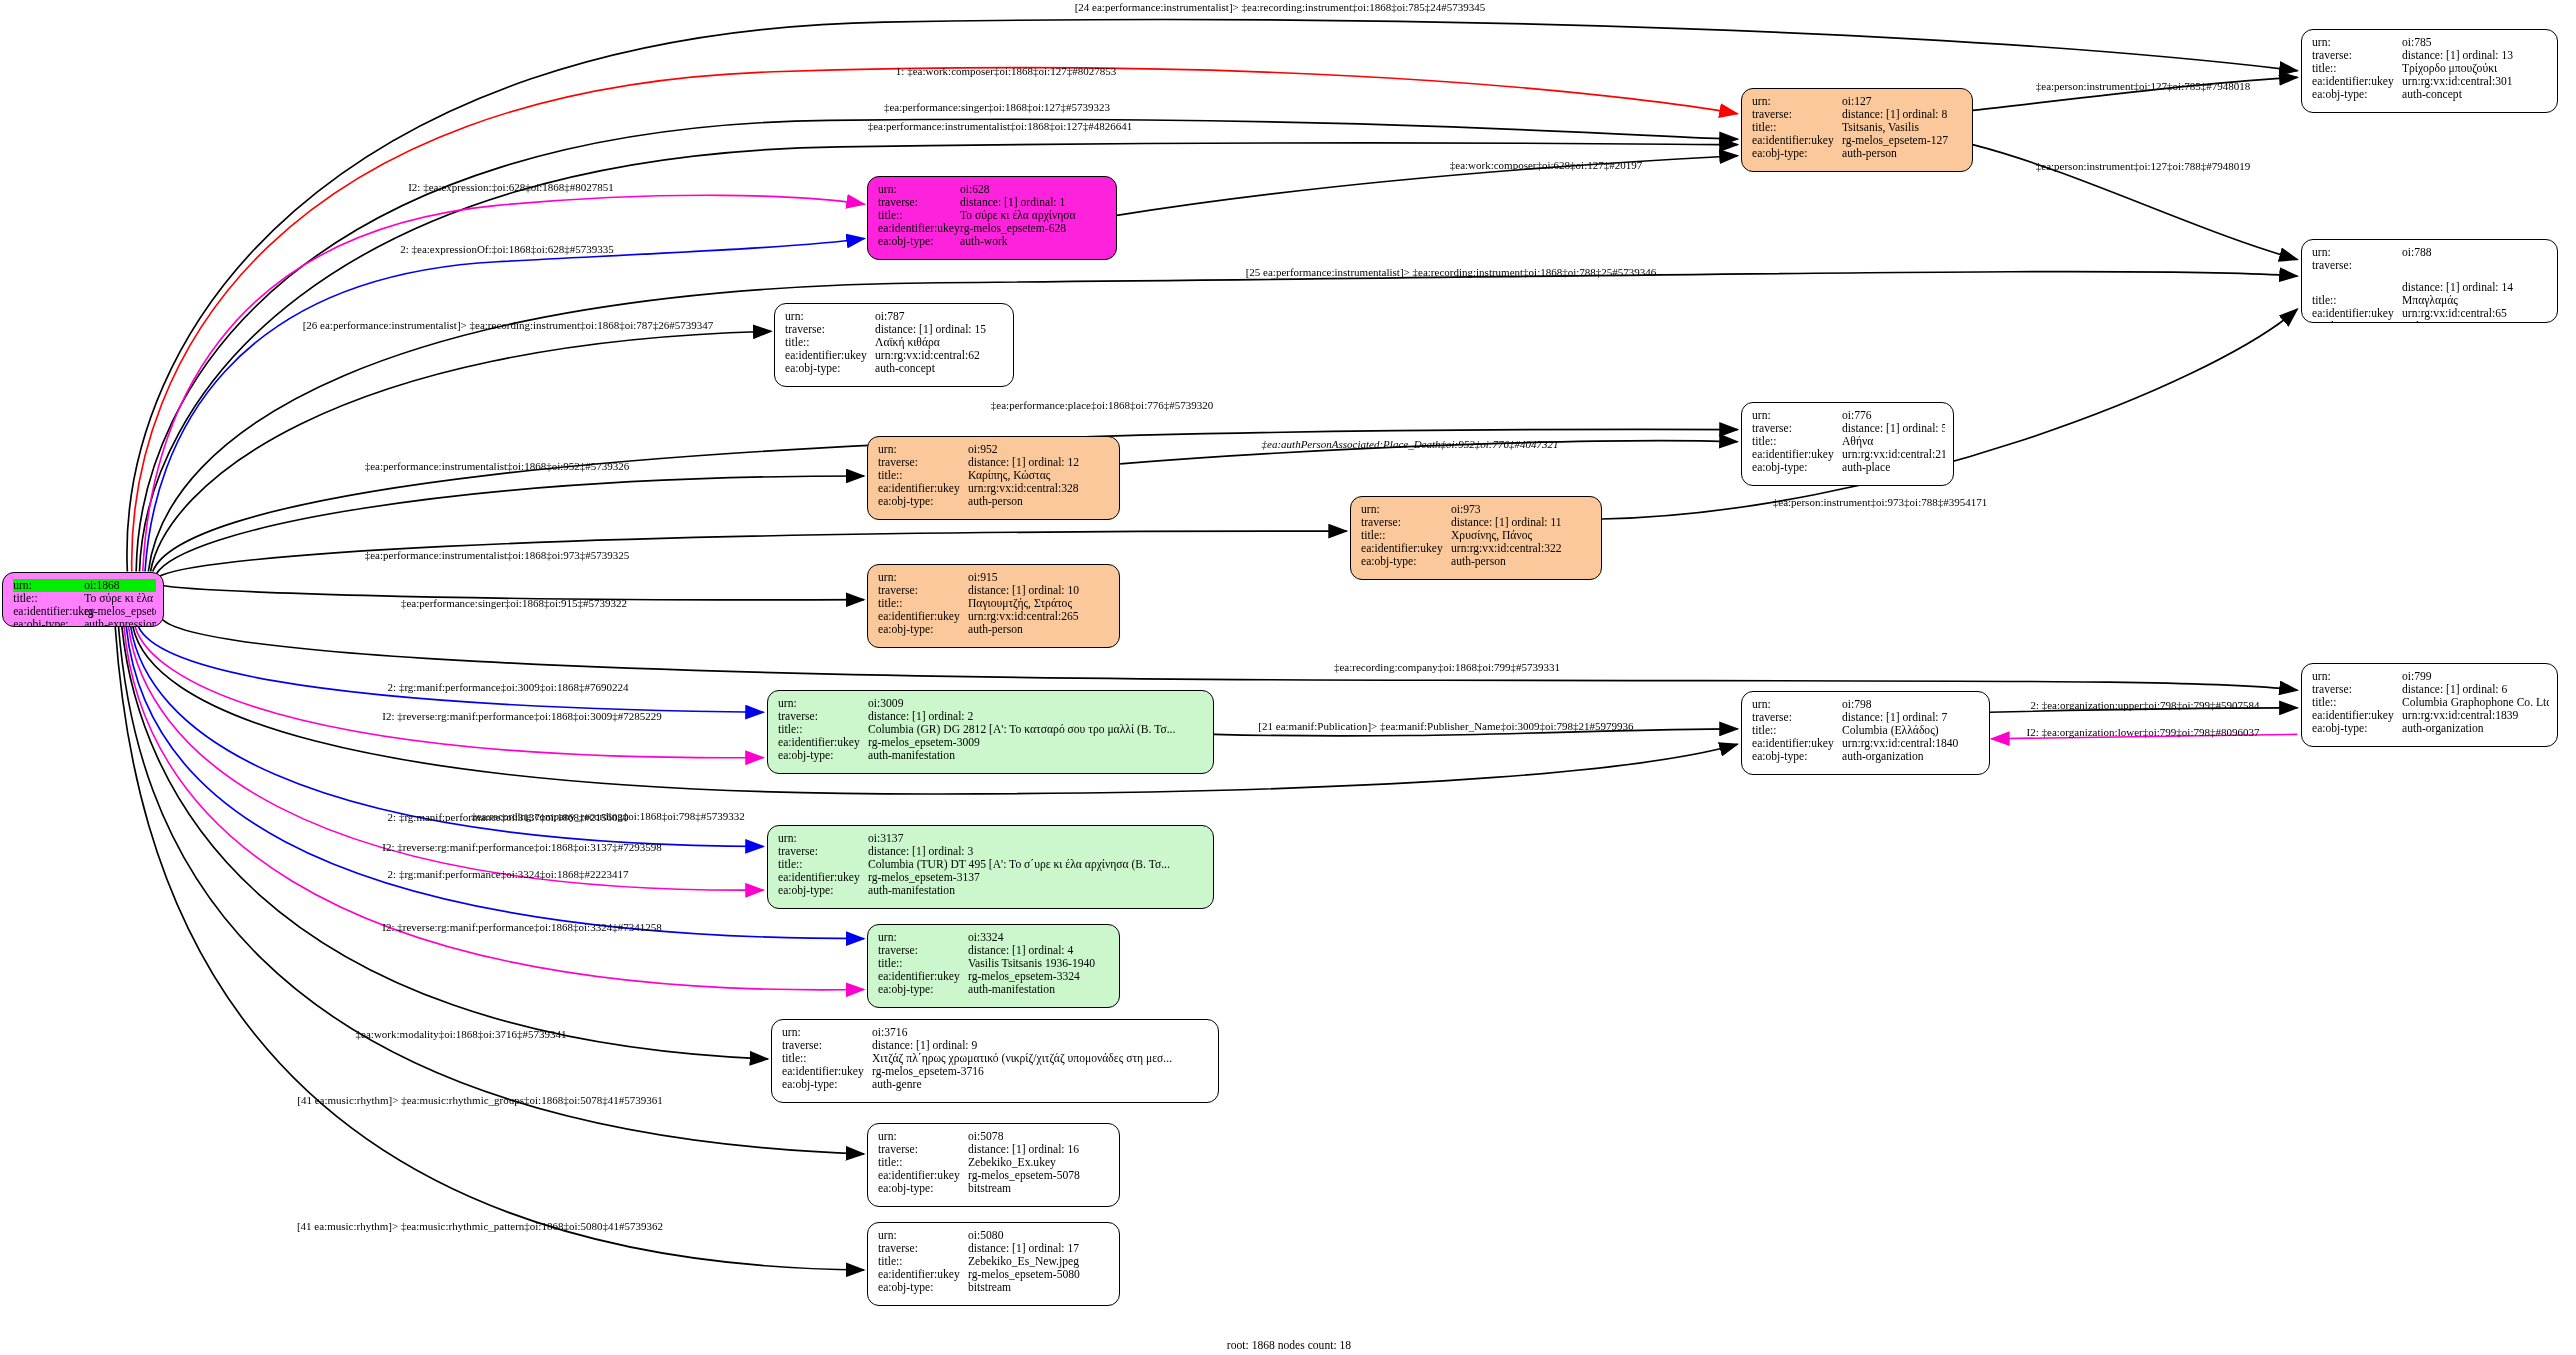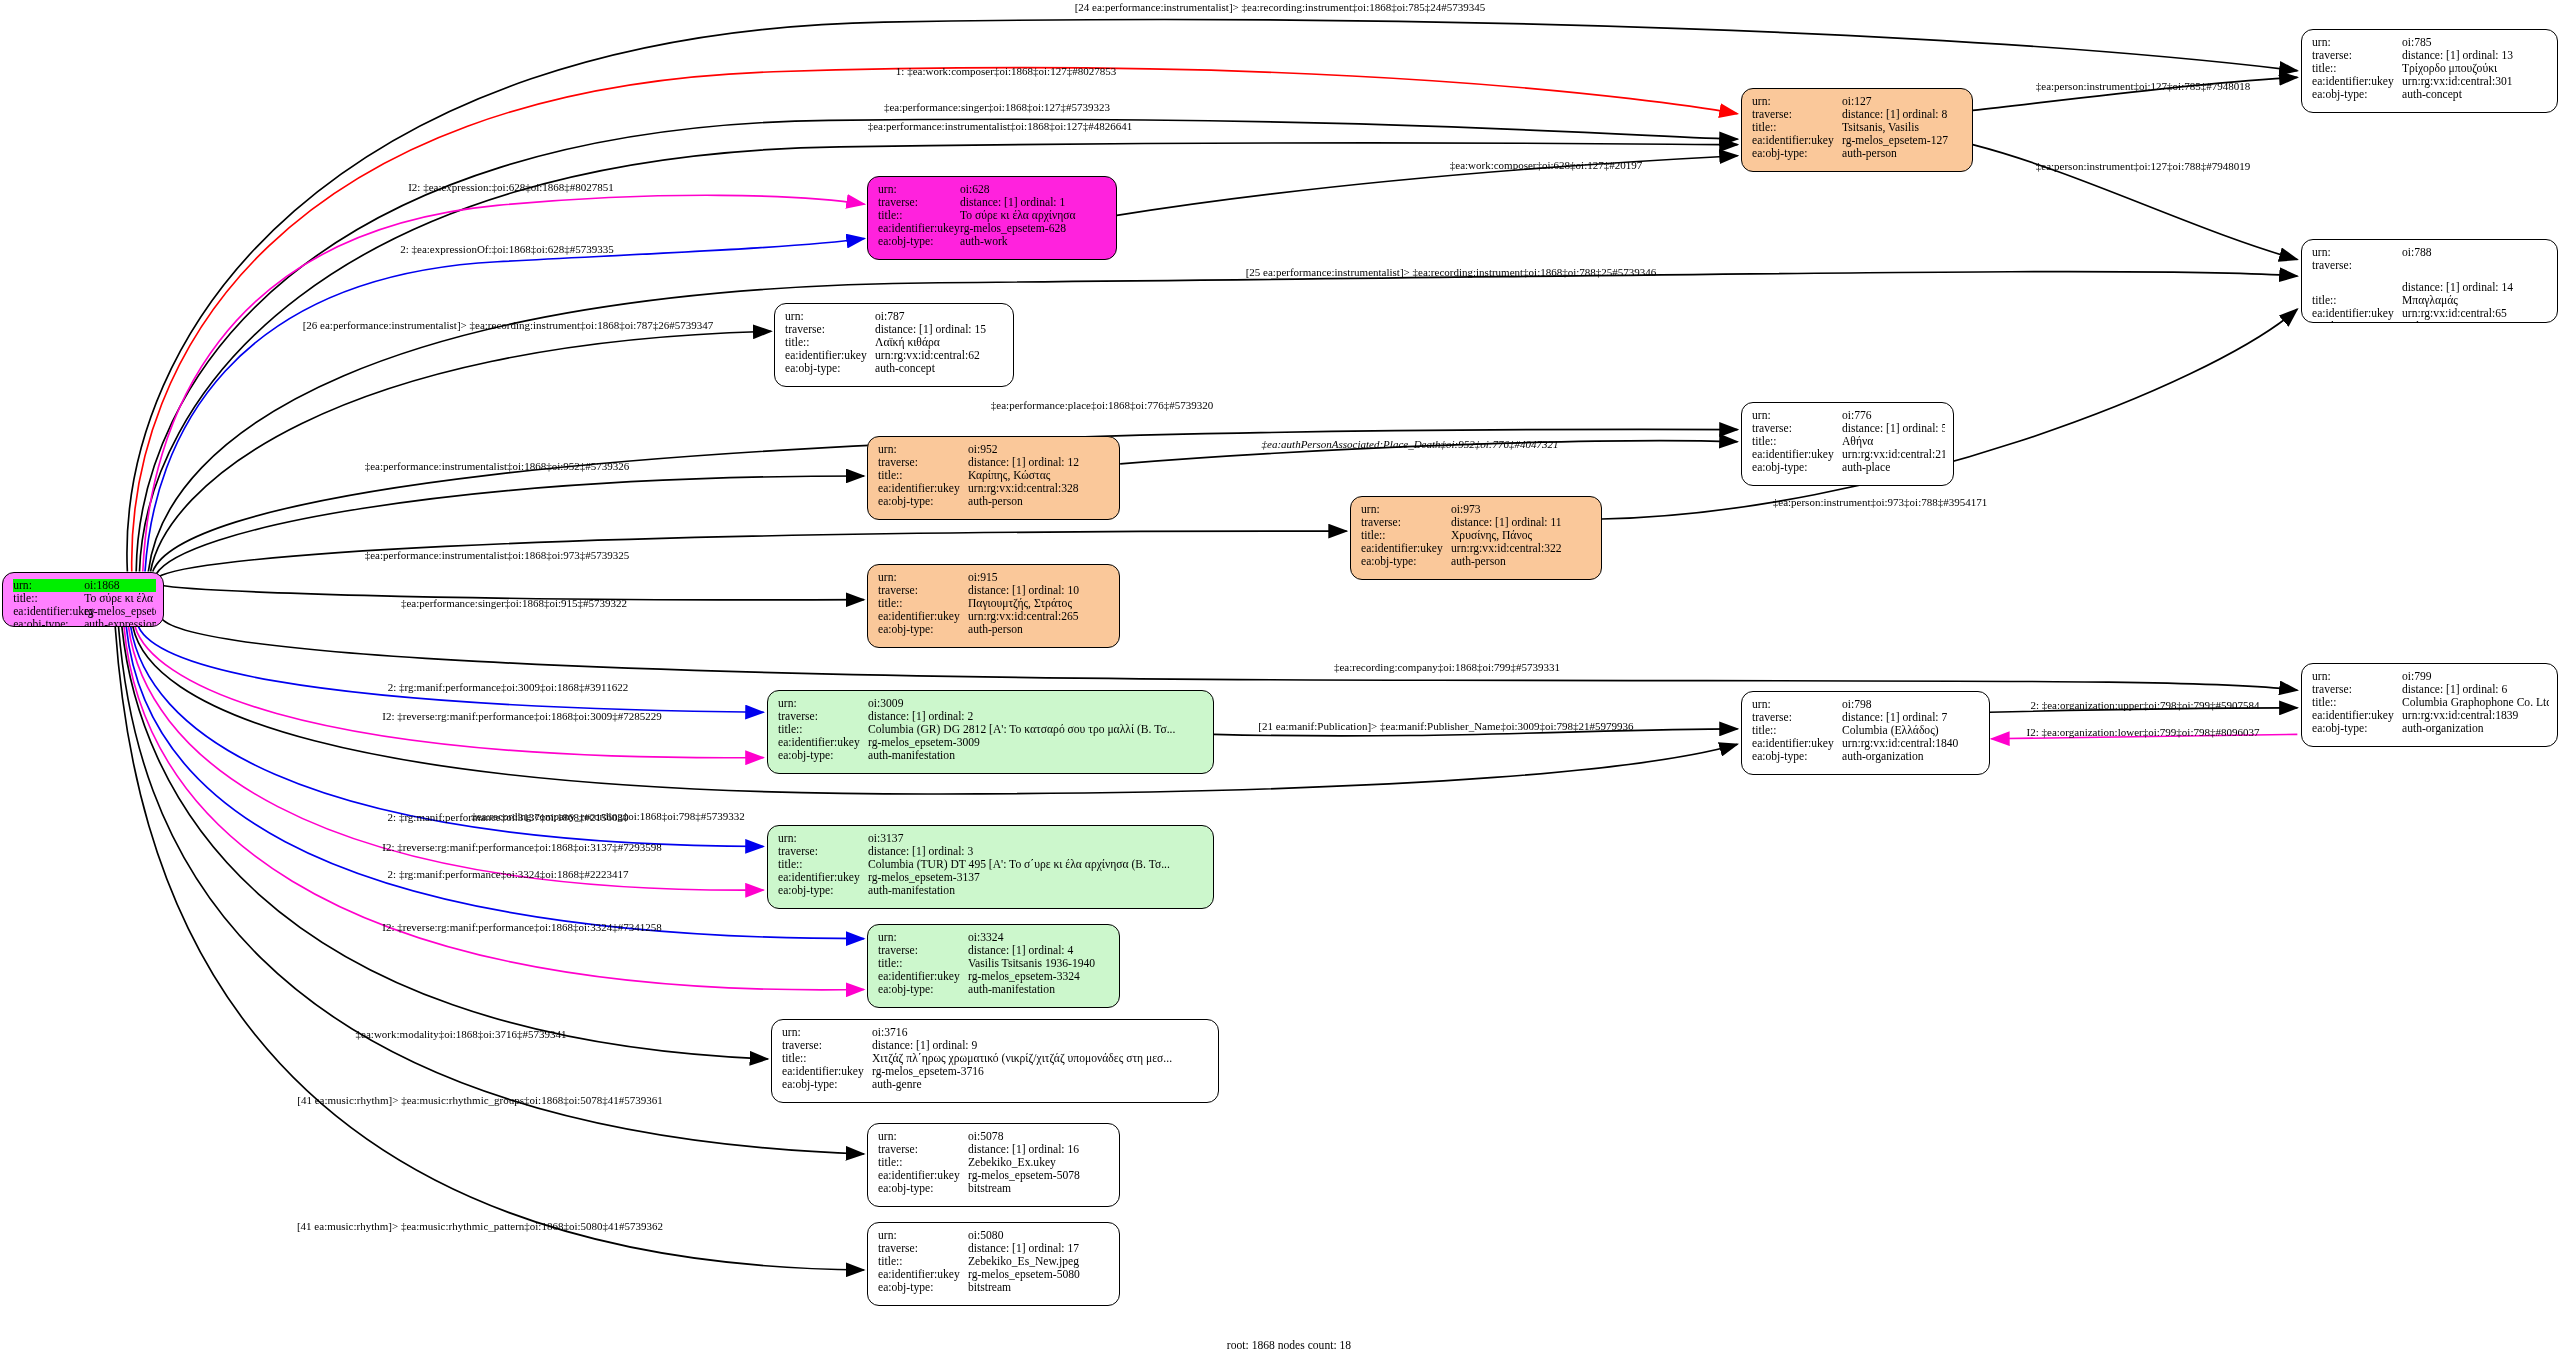--- a/index.html
+++ b/index.html
@@ -522,21 +522,21 @@
       <div class="elabel" style="left: 507px; top: 249px; color: rgb(0, 0, 0);">2: ‡ea:expressionOf:‡oi:1868‡oi:628‡#5739335</div>
       <div class="elabel" style="left: 1451px; top: 272px; color: rgb(0, 0, 0);">[25 ea:performance:instrumentalist]&gt; ‡ea:recording:instrument‡oi:1868‡oi:788‡25#5739346</div>
       <div class="elabel" style="left: 508px; top: 305px; color: rgb(0, 0, 0); margin-top: 20px;">[26 ea:performance:instrumentalist]&gt; ‡ea:recording:instrument‡oi:1868‡oi:787‡26#5739347</div>
       <div class="elabel" style="left: 1102px; top: 405px; color: rgb(0, 0, 0);">‡ea:performance:place‡oi:1868‡oi:776‡#5739320</div>
       <div class="elabel" style="left: 497px; top: 466px; color: rgb(0, 0, 0);">‡ea:performance:instrumentalist‡oi:1868‡oi:952‡#5739326</div>
       <div class="elabel" style="left: 1410px; top: 444px; color: rgb(0, 0, 0); font-style: italic;">‡ea:authPersonAssociated:Place_Death‡oi:952‡oi:776‡#4047321</div>
       <div class="elabel" style="left: 1880px; top: 502px; color: rgb(0, 0, 0);">‡ea:person:instrument‡oi:973‡oi:788‡#3954171</div>
       <div class="elabel" style="left: 497px; top: 555px; color: rgb(0, 0, 0);">‡ea:performance:instrumentalist‡oi:1868‡oi:973‡#5739325</div>
       <div class="elabel" style="left: 514px; top: 603px; color: rgb(0, 0, 0);">‡ea:performance:singer‡oi:1868‡oi:915‡#5739322</div>
       <div class="elabel" style="left: 1447px; top: 667px; color: rgb(0, 0, 0);">‡ea:recording:company‡oi:1868‡oi:799‡#5739331</div>
-      <div class="elabel" style="left: 508px; top: 687px; color: rgb(0, 0, 0);">2: ‡rg:manif:performance‡oi:3009‡oi:1868‡#3911622</div>
+      <div class="elabel" style="left: 508px; top: 687px; color: rgb(0, 0, 0);">2: ‡rg:manif:performance‡oi:3009‡oi:1868‡#7690224</div>
       <div class="elabel" style="left: 522px; top: 716px; color: rgb(0, 0, 0);">I2: ‡reverse:rg:manif:performance‡oi:1868‡oi:3009‡#7285229</div>
       <div class="elabel" style="left: 1446px; top: 726px; color: rgb(0, 0, 0);">[21 ea:manif:Publication]&gt; ‡ea:manif:Publisher_Name‡oi:3009‡oi:798‡21#5979936</div>
       <div class="elabel" style="left: 2145px; top: 705px; color: rgb(0, 0, 0);">2: ‡ea:organization:upper‡oi:798‡oi:799‡#5907584</div>
       <div class="elabel" style="left: 2143px; top: 732px; color: rgb(0, 0, 0);">I2: ‡ea:organization:lower‡oi:799‡oi:798‡#8096037</div>
       <div class="elabel" style="left: 608px; top: 816px; color: rgb(0, 0, 0);">‡ea:recording:company_recording‡oi:1868‡oi:798‡#5739332</div>
       <div class="elabel" style="left: 508px; top: 817px; color: rgb(0, 0, 0);">2: ‡rg:manif:performance‡oi:3137‡oi:1868‡#2156030</div>
       <div class="elabel" style="left: 522px; top: 847px; color: rgb(0, 0, 0);">I2: ‡reverse:rg:manif:performance‡oi:1868‡oi:3137‡#7293598</div>
       <div class="elabel" style="left: 508px; top: 874px; color: rgb(0, 0, 0);">2: ‡rg:manif:performance‡oi:3324‡oi:1868‡#2223417</div>
       <div class="elabel" style="left: 522px; top: 927px; color: rgb(0, 0, 0);">I2: ‡reverse:rg:manif:performance‡oi:1868‡oi:3324‡#7341258</div>
       <div class="elabel" style="left: 461px; top: 1034px; color: rgb(0, 0, 0);">‡ea:work:modality‡oi:1868‡oi:3716‡#5739341</div>

